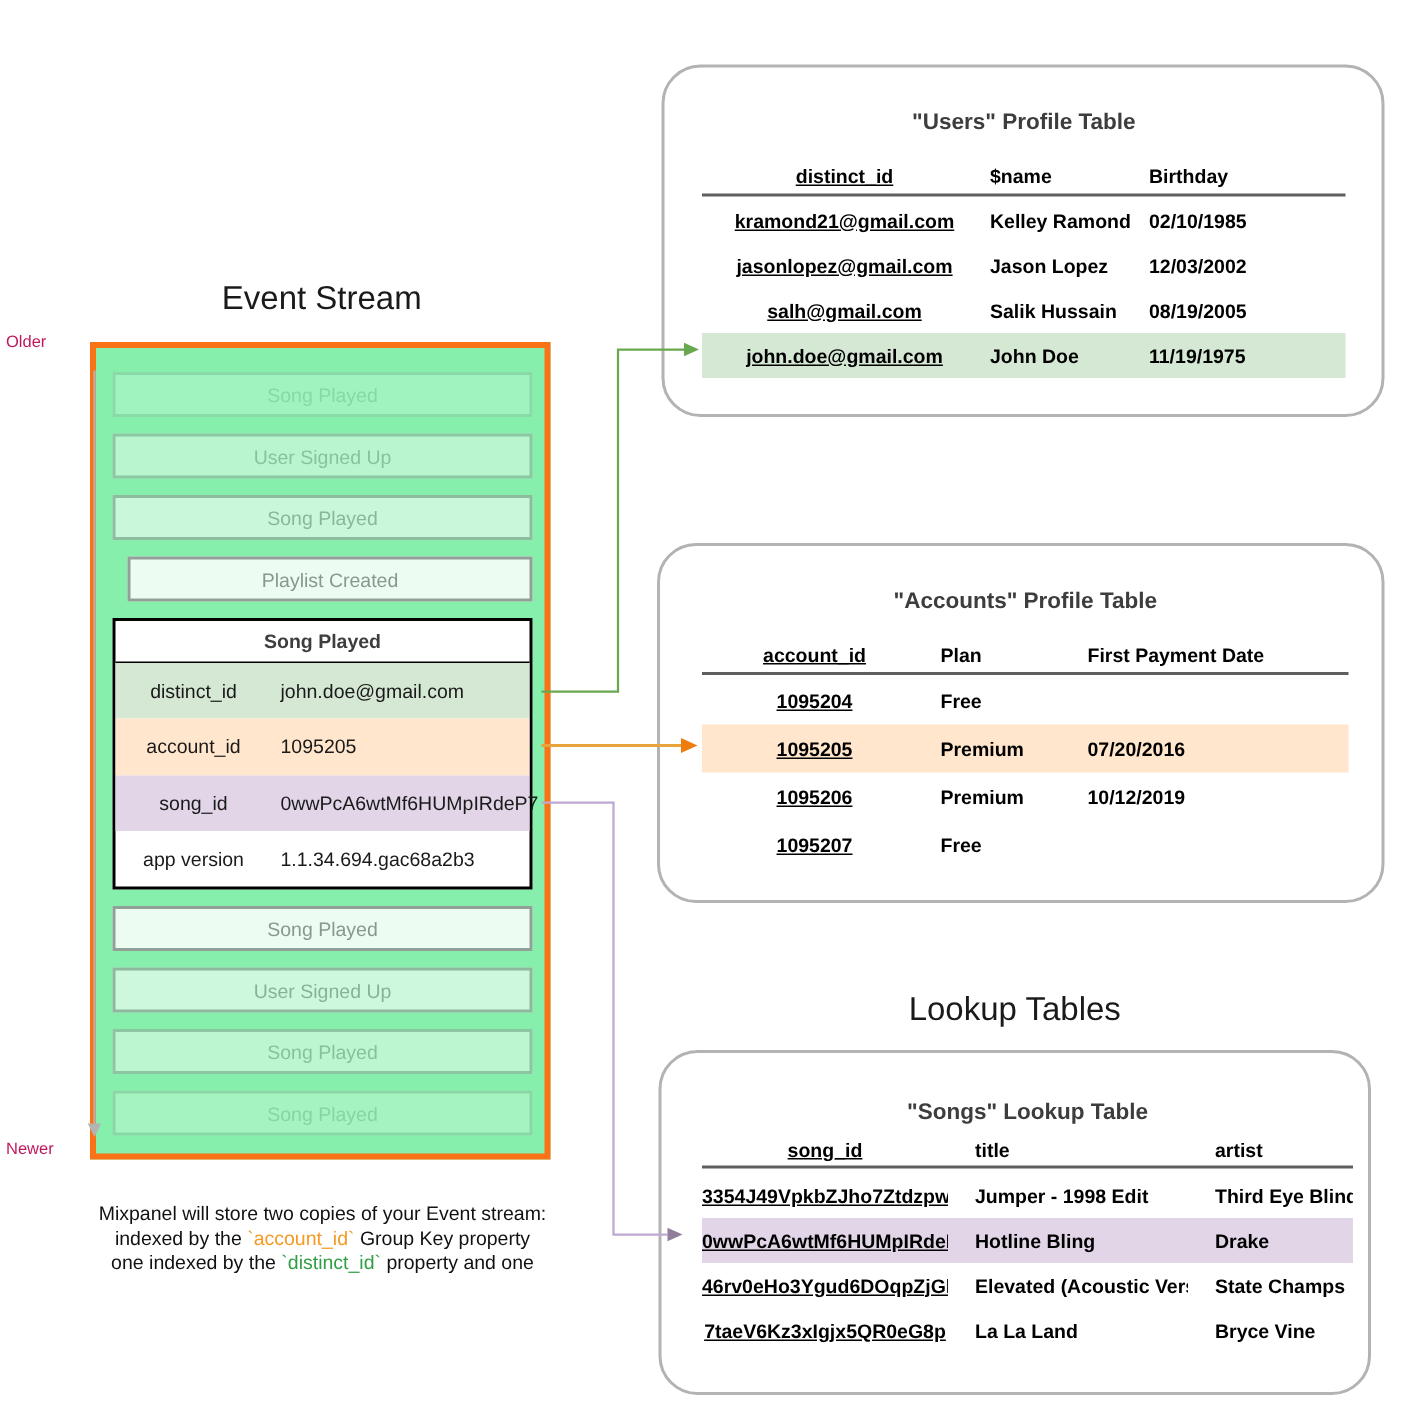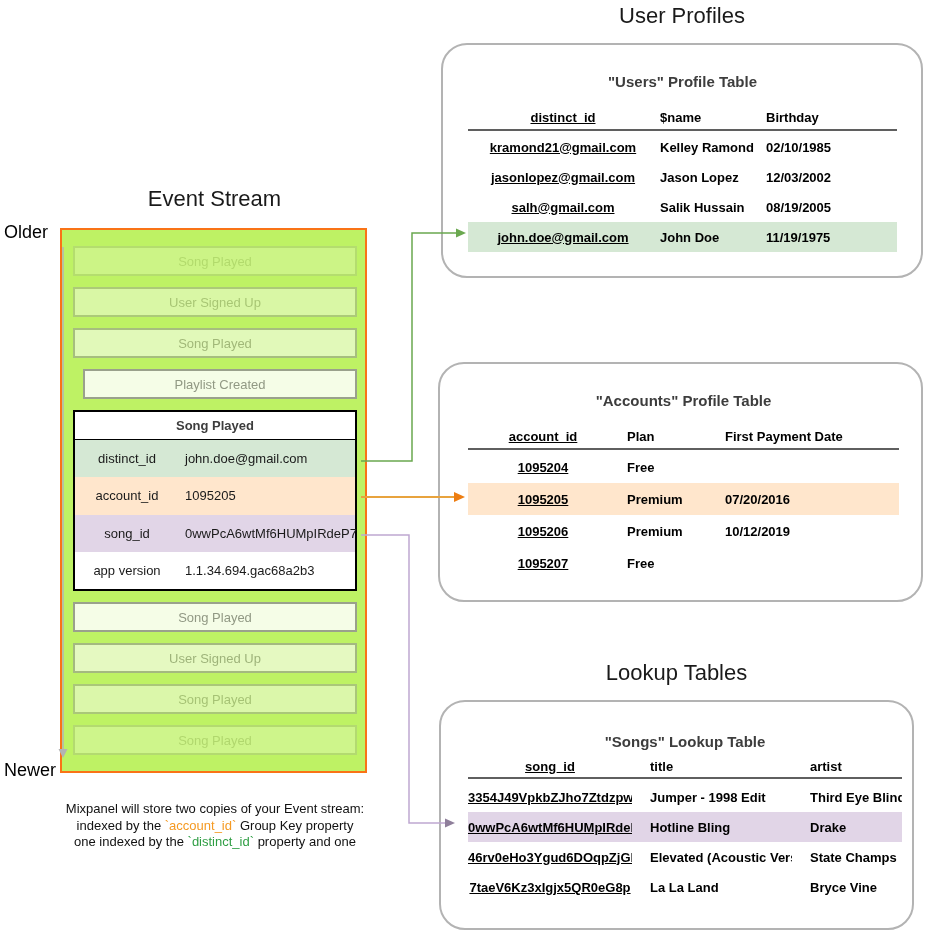--- a/index.html
+++ b/index.html
@@ -4,26 +4,26 @@
 <style>
   html,body{margin:0;padding:0;background:#fff;}
   .canvas{
     position:relative;width:941px;height:951px;background:#fff;overflow:hidden;
     font-family:"Liberation Sans","DejaVu Sans",sans-serif;color:#111;
   }
   .section-title{
     position:absolute;font-size:22px;font-weight:400;color:#1a1a1a;
     text-align:center;white-space:nowrap;
   }
-  .side-label{position:absolute;font-size:18px;color:#000000;}
+  .side-label{position:absolute;font-size:11px;color:#be185d;}
 
   
   .stream-box{
     position:absolute;left:60px;top:228px;width:307px;height:545px;
-    border:2px solid #f97316;background:#bef264;box-sizing:border-box;
+    border:4px solid #f97316;background:#86efac;box-sizing:border-box;
     display:flex;flex-direction:column;gap:11px;
     padding:16px 8px 0 11px;
   }
   .stream-box::after{
     content:"";position:absolute;left:4px;top:4px;width:100%;height:100%;
     border:2px solid #b9b9b9;background:#fff;z-index:-1;box-sizing:border-box;
   }
   .ev{
     height:30px;flex:0 0 30px;border:2px solid #949494;box-sizing:border-box;
     display:flex;align-items:center;justify-content:center;
@@ -85,21 +85,20 @@
 
   
   svg.connectors{position:absolute;left:0;top:0;z-index:10;pointer-events:none;}
 </style>
 </head>
 <body>
 
 <div class="canvas">
 
   <div class="section-title" style="left:60px;top:186px;width:309px;">Event Stream</div>
-  <div class="section-title" style="left:441px;top:3px;width:482px;">User Profiles</div>
   <div class="section-title" style="left:439px;top:660px;width:475px;">Lookup Tables</div>
 
   <div class="side-label" style="left:4px;top:222px;">Older</div>
   <div class="side-label" style="left:4px;top:760px;">Newer</div>
 
   <div class="stream-box" id="stream-events">
       <div class="ev" style="opacity: 0.22;">Song Played</div>
       <div class="ev" style="opacity: 0.42;">User Signed Up</div>
       <div class="ev" style="opacity: 0.55;">Song Played</div>
       <div class="ev" style="opacity: 0.85; margin-left: 10px;">Playlist Created</div>

